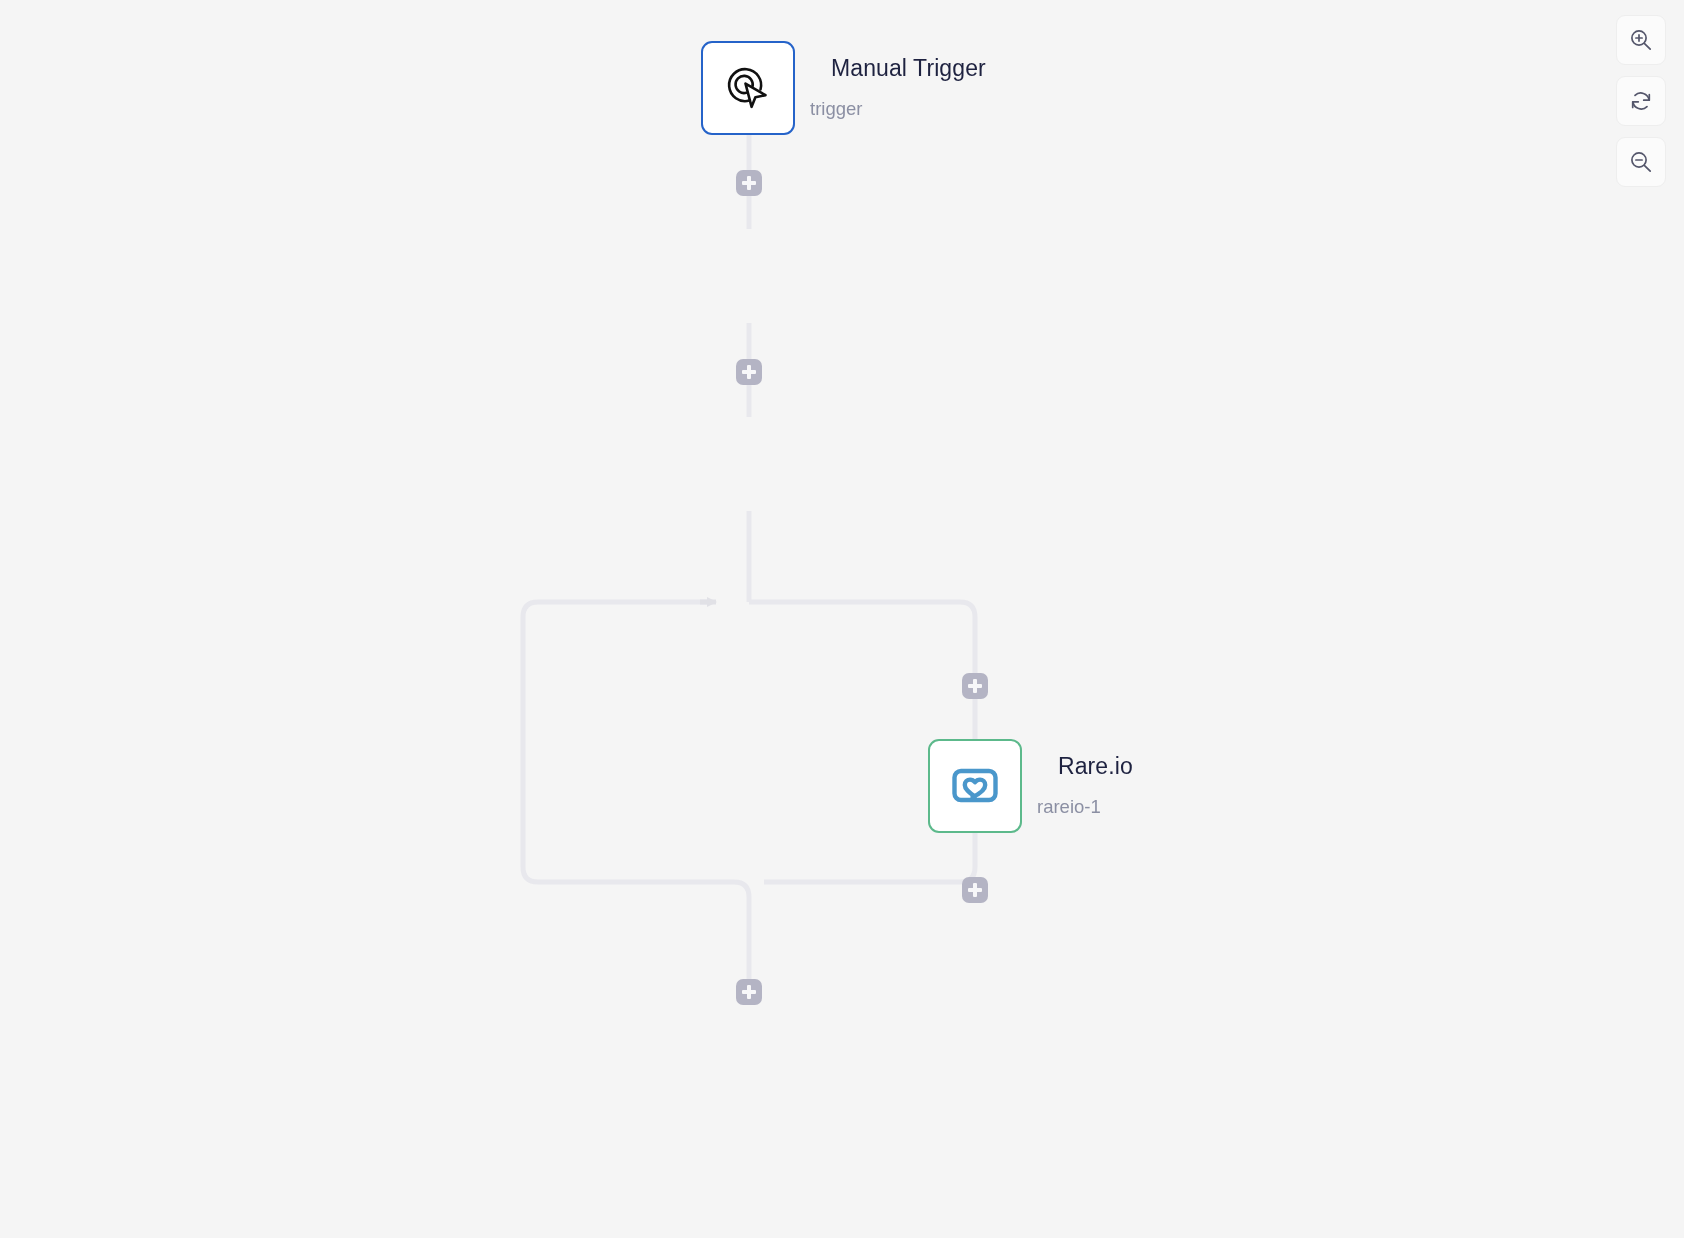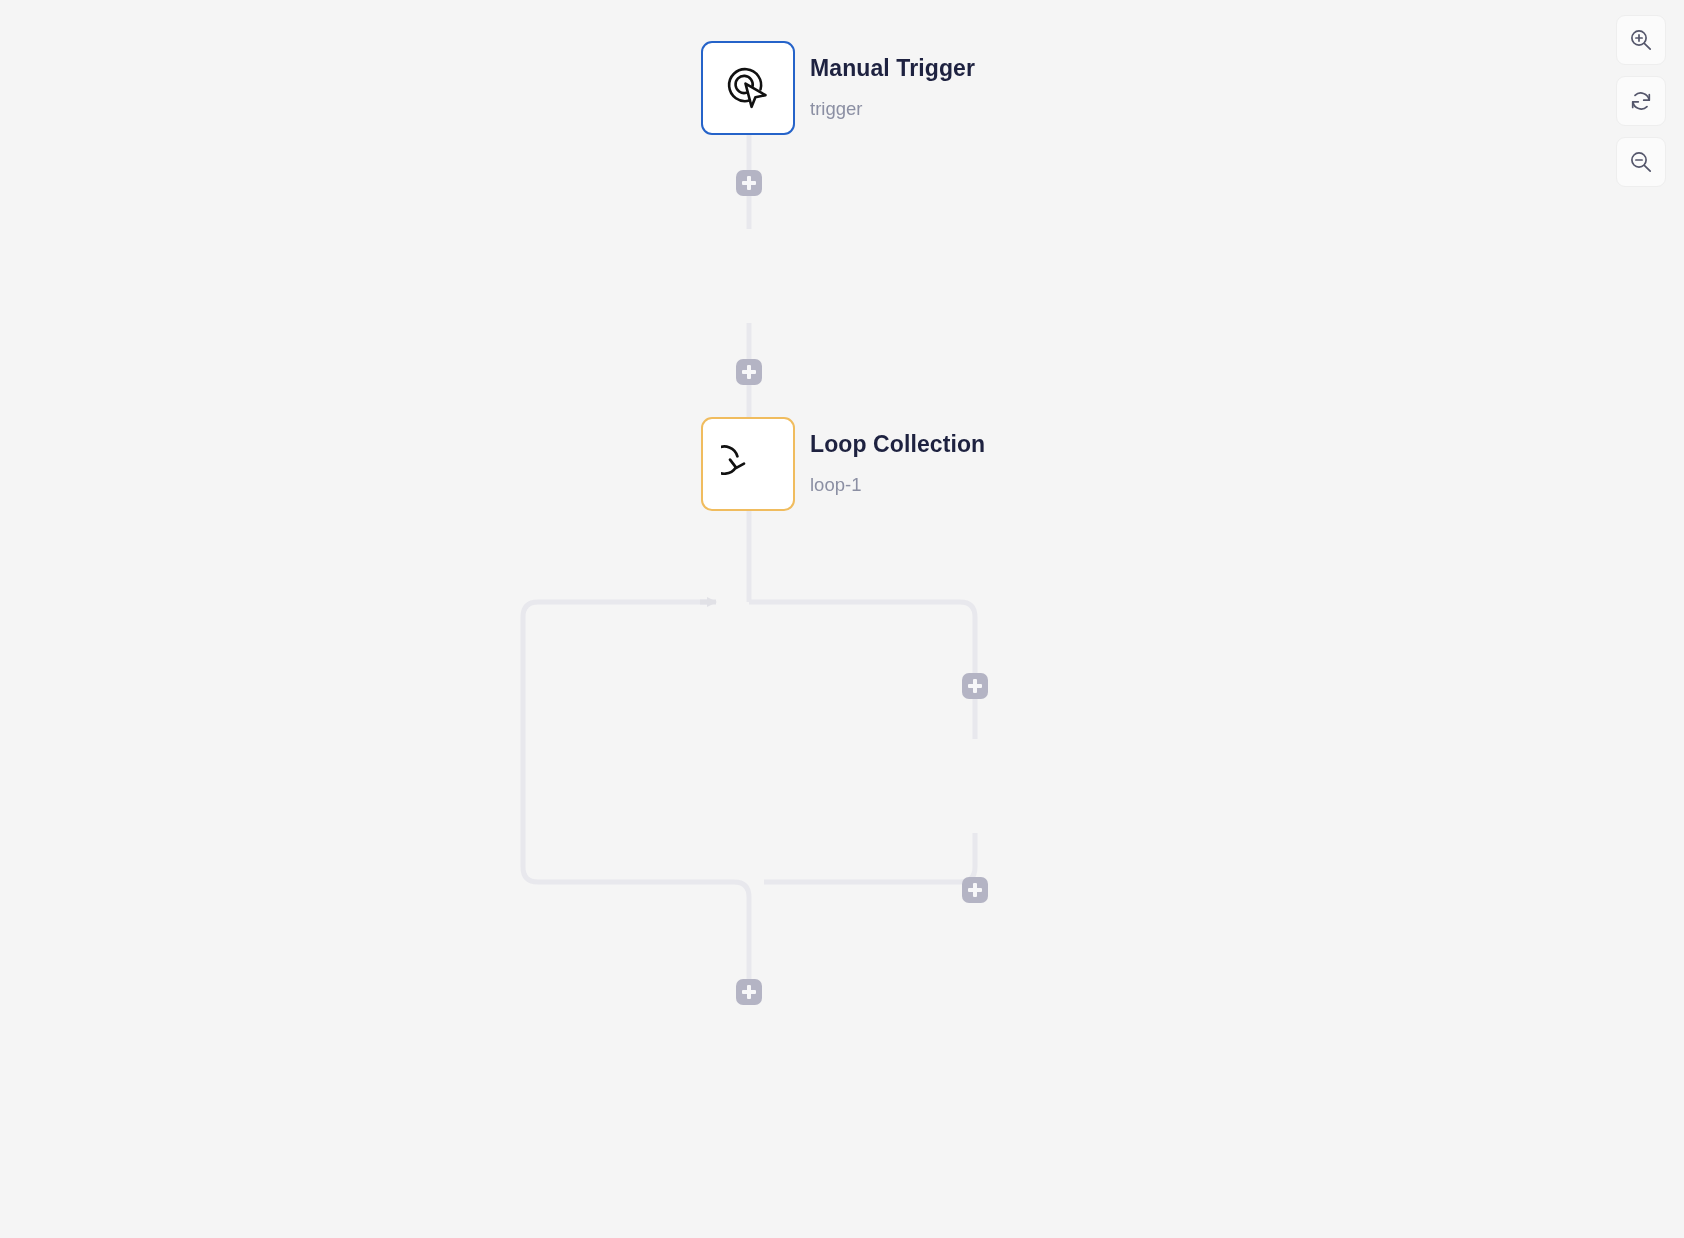--- a/index.html
+++ b/index.html
@@ -22,22 +22,22 @@
     border: 2px solid #cfcfd6;
     display: flex; align-items: center; justify-content: center;
     flex: 0 0 auto;
   }
   .node-box.blue  { border-color: #2563c9; }
   .node-box.green { border-color: #5cb98b; }
   .node-box.amber { border-color: #f0bc5e; }
 
   .node-labels { margin-left: 15px; white-space: nowrap; }
   .node-title {
-    font-size: 23px; font-weight: bold; color: #1e2240;
-    line-height: 1.25; letter-spacing: .1px;
+    font-size: 23px; font-weight: normal; color: #1e2240;
+    line-height: 1.25; letter-spacing: .1px; margin-left: 21px;
   }
   .node-sub {
     font-size: 18.5px; color: #8b8fa3; line-height: 1.35; margin-top: 14px;
   }
 
   
   .plus {
     position: absolute; width: 26px; height: 26px;
     background: #b4b4c4; border-radius: 7px;
     display: flex; align-items: center; justify-content: center;
@@ -104,35 +104,38 @@
         </g>
       </svg>
     </div>
     <div class="node-labels">
       <div class="node-title">Manual Trigger</div>
       <div class="node-sub">trigger</div>
     </div>
   </div>
 
 
-  <div class="node" style="left:701px; top:417px;">
-    <div class="node-box amber">
-      <svg width="54" height="54" viewBox="0 0 54 54">
-        <g fill="none" stroke="#111111" stroke-width="2.7" stroke-linecap="round" stroke-linejoin="round">
-          <path d="M14.8,30.5 A13.6,13.6 0 1 1 16.4,19.3"></path>
-          <path d="M9.0,22.6 L15.3,30.9 L23.0,26.6"></path>
-        </g>
+
+  <div class="node" style="left:928px; top:739px;">
+    <div class="node-box green">
+      <svg width="58" height="58" viewBox="0 0 58 58">
+        <rect x="8.5" y="14" width="41" height="29" rx="6.5" ry="6.5" fill="none" stroke="#4a97cb" stroke-width="4.4"></rect>
+        <path d="M29,39.5 C23.0,35.4 18.8,32.2 18.8,27.9
+                 C18.8,24.8 21.2,22.6 24.0,22.6
+                 C25.9,22.6 27.8,23.6 29,25.2
+                 C30.2,23.6 32.1,22.6 34.0,22.6
+                 C36.8,22.6 39.2,24.8 39.2,27.9
+                 C39.2,33.0 34.0,36.6 26.5,40.0" fill="none" stroke="#4a97cb" stroke-width="4.4" stroke-linecap="round" stroke-linejoin="round"></path>
       </svg>
     </div>
     <div class="node-labels">
-      <div class="node-title">Loop Collection</div>
-      <div class="node-sub">loop-1</div>
+      <div class="node-title">Rare.io</div>
+      <div class="node-sub">rareio-1</div>
     </div>
   </div>
-
 
   <div class="plus" style="left:736px; top:170px;"></div>
   <div class="plus" style="left:736px; top:359px;"></div>
   <div class="plus" style="left:962px; top:673px;"></div>
   <div class="plus" style="left:962px; top:877px;"></div>
   <div class="plus" style="left:736px; top:979px;"></div>
 
   <div id="controls">
 
     <div class="ctrl-btn">

